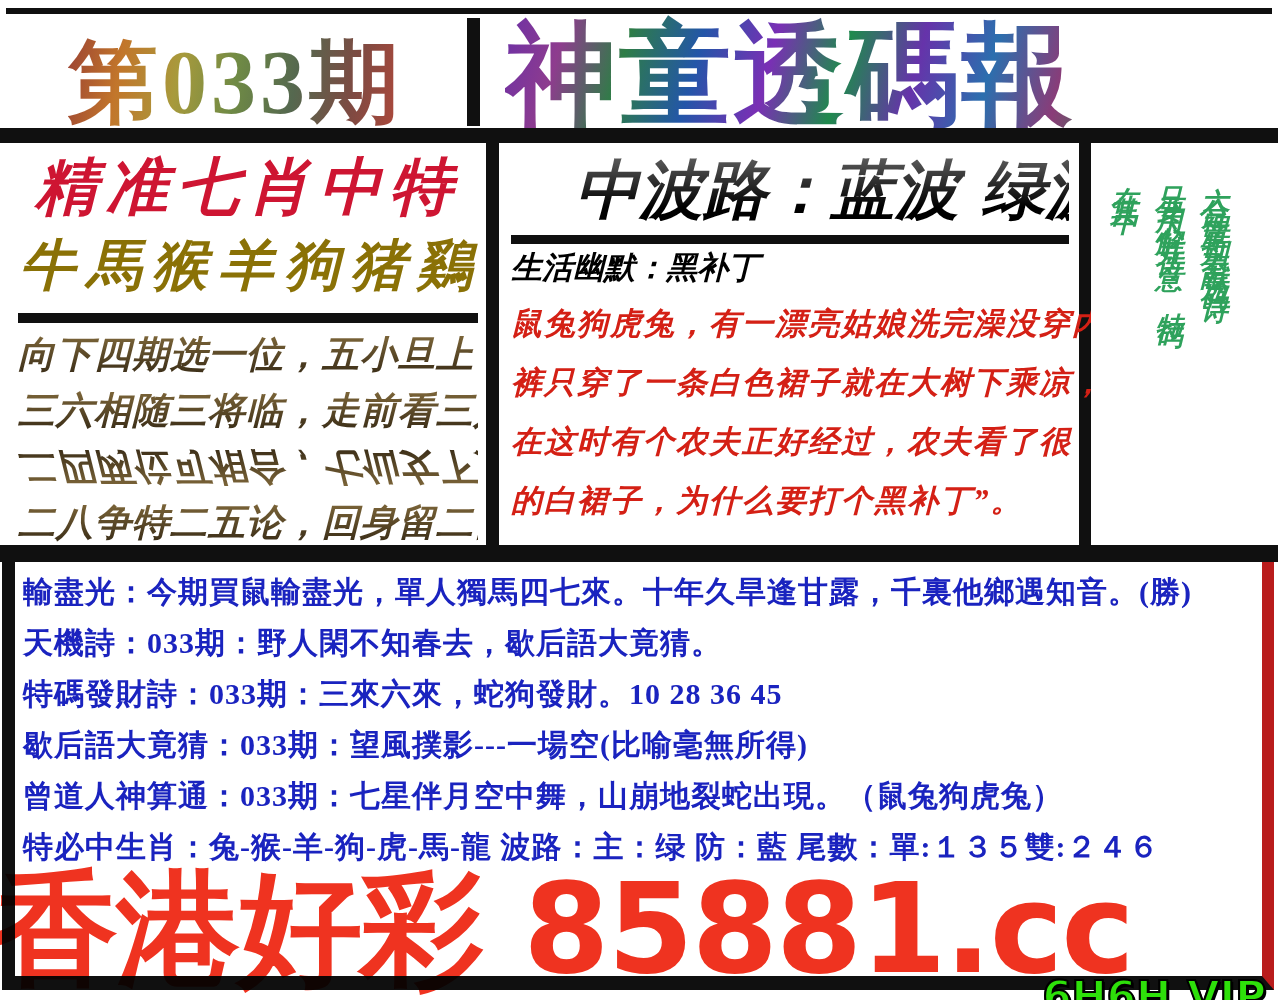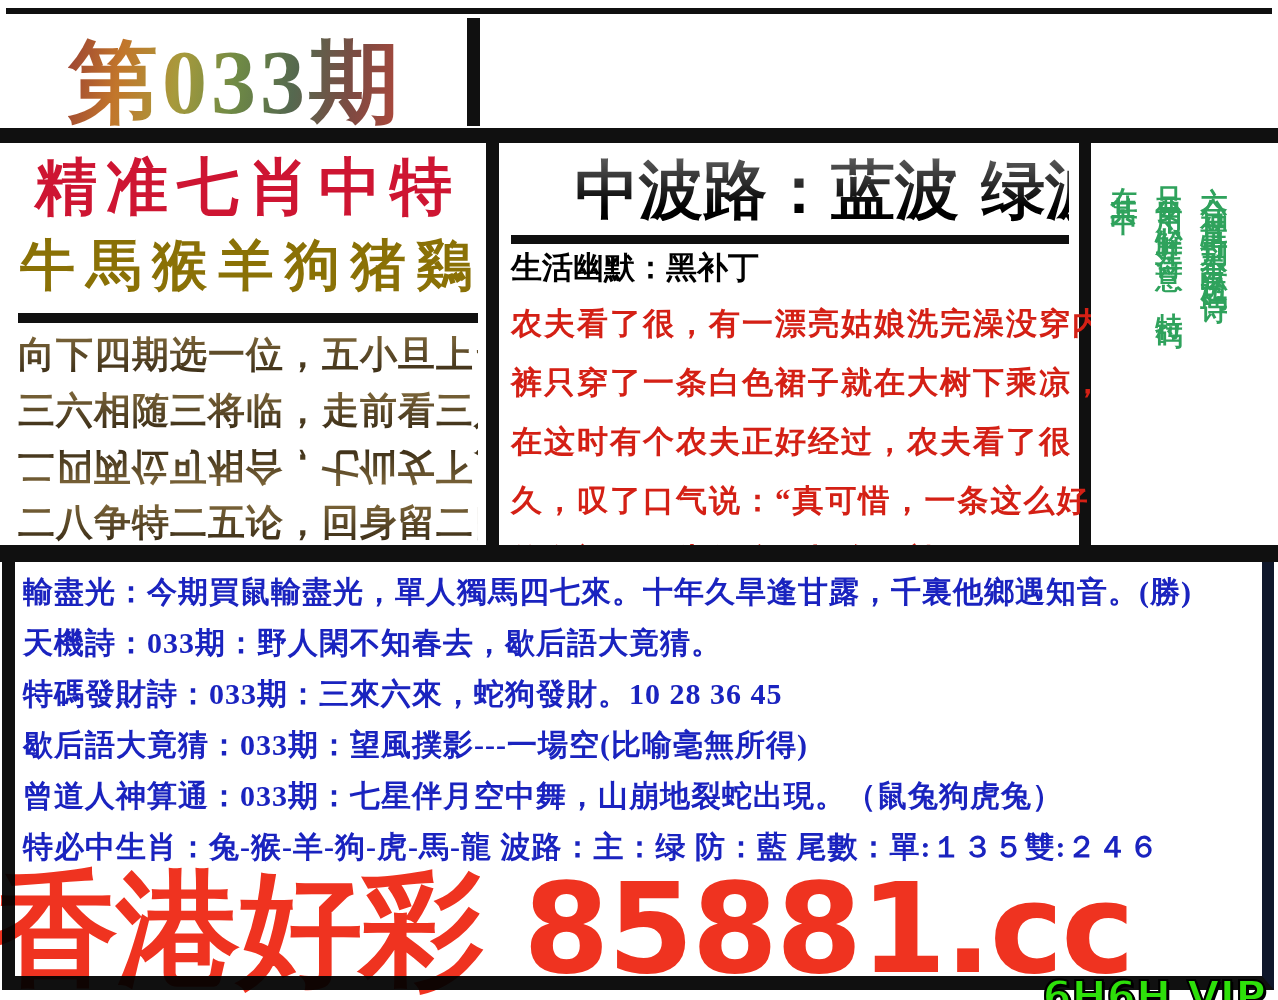--- a/index.html
+++ b/index.html
@@ -12,21 +12,21 @@
          background:linear-gradient(100deg,#9a4034,#c2762b,#a89a3c,#6f8a45,#55684f,#7d4a42,#b5483a);
          -webkit-background-clip:text;background-clip:text;color:transparent;}
   .hdr-divider{position:absolute;left:467px;top:18px;width:13px;height:108px;background:#101010;}
   .masthead{position:absolute;left:505px;top:0px;width:700px;font-size:112px;font-weight:900;
          font-family:"DejaVu Sans",sans-serif;letter-spacing:2px;white-space:nowrap;
          background:linear-gradient(105deg,#6a2fa8 0%,#8e3c8e 9%,#2e7d46 18%,#2356a8 28%,#7a2fb5 38%,#1f8a4d 48%,#6633aa 58%,#2b6fae 68%,#8a3c78 78%,#2f8a50 88%,#5533aa 100%);
          -webkit-background-clip:text;background-clip:text;color:transparent;}
   .hdr-bar{position:absolute;left:0;top:128px;width:1278px;height:15px;background:#101010;}
   
   .band{position:absolute;left:8px;top:143px;width:1266px;height:402px;background:#101010;
-        display:flex;}
+        display:flex;font-style:italic;}
   .box{background:#fff;box-sizing:border-box;}
   .box-left{width:478px;margin-right:13px;padding:6px 8px 0 10px;}
   .box-mid{width:580px;margin-right:12px;padding:4px 10px 0 12px;}
   .box-right{flex:1;padding:22px 10px 0 6px;}
   .headline{font-size:62px;font-weight:900;color:#ce1532;letter-spacing:9px;text-align:center;
         line-height:76px;font-family:"Liberation Serif",serif;}
   .zodiacs{display:flex;justify-content:space-between;padding:8px 6px 0 2px;
         font-size:55px;font-weight:900;color:#8a7106;font-family:"DejaVu Sans",sans-serif;
         line-height:64px;}
   .left-rule{height:10px;background:#101010;margin:16px 0 4px 0;}
@@ -46,41 +46,42 @@
   .story{margin-top:6px;}
   .story div{font-size:31px;font-weight:900;color:#d42015;line-height:59px;white-space:nowrap;
         font-family:"Liberation Serif",serif;letter-spacing:2px;}
   .vertical-poem{writing-mode:vertical-rl;height:380px;color:#2fa25c;font-weight:900;
         font-size:27px;letter-spacing:11px;font-family:"Liberation Serif",serif;}
   .vertical-poem div{margin:0 9px;}
   
   .mid-bar{position:absolute;left:0;top:545px;width:1278px;height:17px;background:#101010;}
   
   .bottom{position:absolute;left:2px;top:562px;width:1272px;height:428px;background:#fff;
-        box-sizing:border-box;border-left:13px solid #101010;border-right:12px solid #0f172a;
+        box-sizing:border-box;border-left:13px solid #101010;border-right:12px solid #b91c1c;
         border-bottom:14px solid #101010;padding:4px 0 0 8px;}
   .bottom .bline{font-size:30px;font-weight:900;color:#1a23bf;line-height:51px;
         white-space:nowrap;font-family:"Liberation Serif",serif;letter-spacing:1px;}
   
   .watermark{position:absolute;left:-6px;top:848px;font-size:124px;font-weight:900;
         color:#ef3320;font-family:"DejaVu Sans",sans-serif;white-space:nowrap;
         letter-spacing:-2px;mix-blend-mode:multiply;z-index:5;}
   .site-badge{position:absolute;right:12px;top:944px;font-size:42px;font-weight:900;
         color:#2ee00a;font-family:"DejaVu Sans",sans-serif;z-index:6;
         -webkit-text-stroke:2px #000;text-shadow:2px 2px 0 #000,-1px -1px 0 #000;margin-top:28px;}
 </style>
 </head>
 <body>
 
 <div class="page">
 
   <div class="top-rule"></div>
 
   <div class="issue">第033期</div>
   <div class="hdr-divider"></div>
+  <div class="masthead">神童透碼報</div>
   <div class="hdr-bar"></div>
 
   <div class="band">
 
     <div class="box box-left">
       <div class="headline">精准七肖中特</div>
       <div class="zodiacs">
         <span>牛</span>
         <span>馬</span>
         <span>猴</span>
@@ -94,24 +95,23 @@
       <div class="verse">三六相随三将临，走前看三八。</div>
       <div class="verse flip-y">二四两位可相合，七仙女下凡。</div>
       <div class="verse">二八争特二五论，回身留二四。</div>
     </div>
 
     <div class="box box-mid">
       <div class="wave-head"><span class="mirror">必</span><span>中波路：蓝波 绿波</span></div>
       <div class="mid-rule"></div>
       <div class="humor">生活幽默：黑补丁</div>
       <div class="story">
-        <div>农夫看了很，有一漂亮姑娘洗完澡没穿内</div>
+        <div>鼠兔狗虎兔，有一漂亮姑娘洗完澡没穿内</div>
         <div>裤只穿了一条白色裙子就在大树下乘凉，</div>
         <div>在这时有个农夫正好经过，农夫看了很</div>
-        <div>久，叹了口气说：“真可惜，一条这么好</div>
         <div>的白裙子，为什么要打个黑补丁”。</div>
       </div>
     </div>
 
     <div class="box box-right">
       <div class="vertical-poem">
         <div>六合神童特别奉献透码诗</div>
         <div>只要用心解开诗意，特码</div>
         <div>在其中。</div>
       </div>

